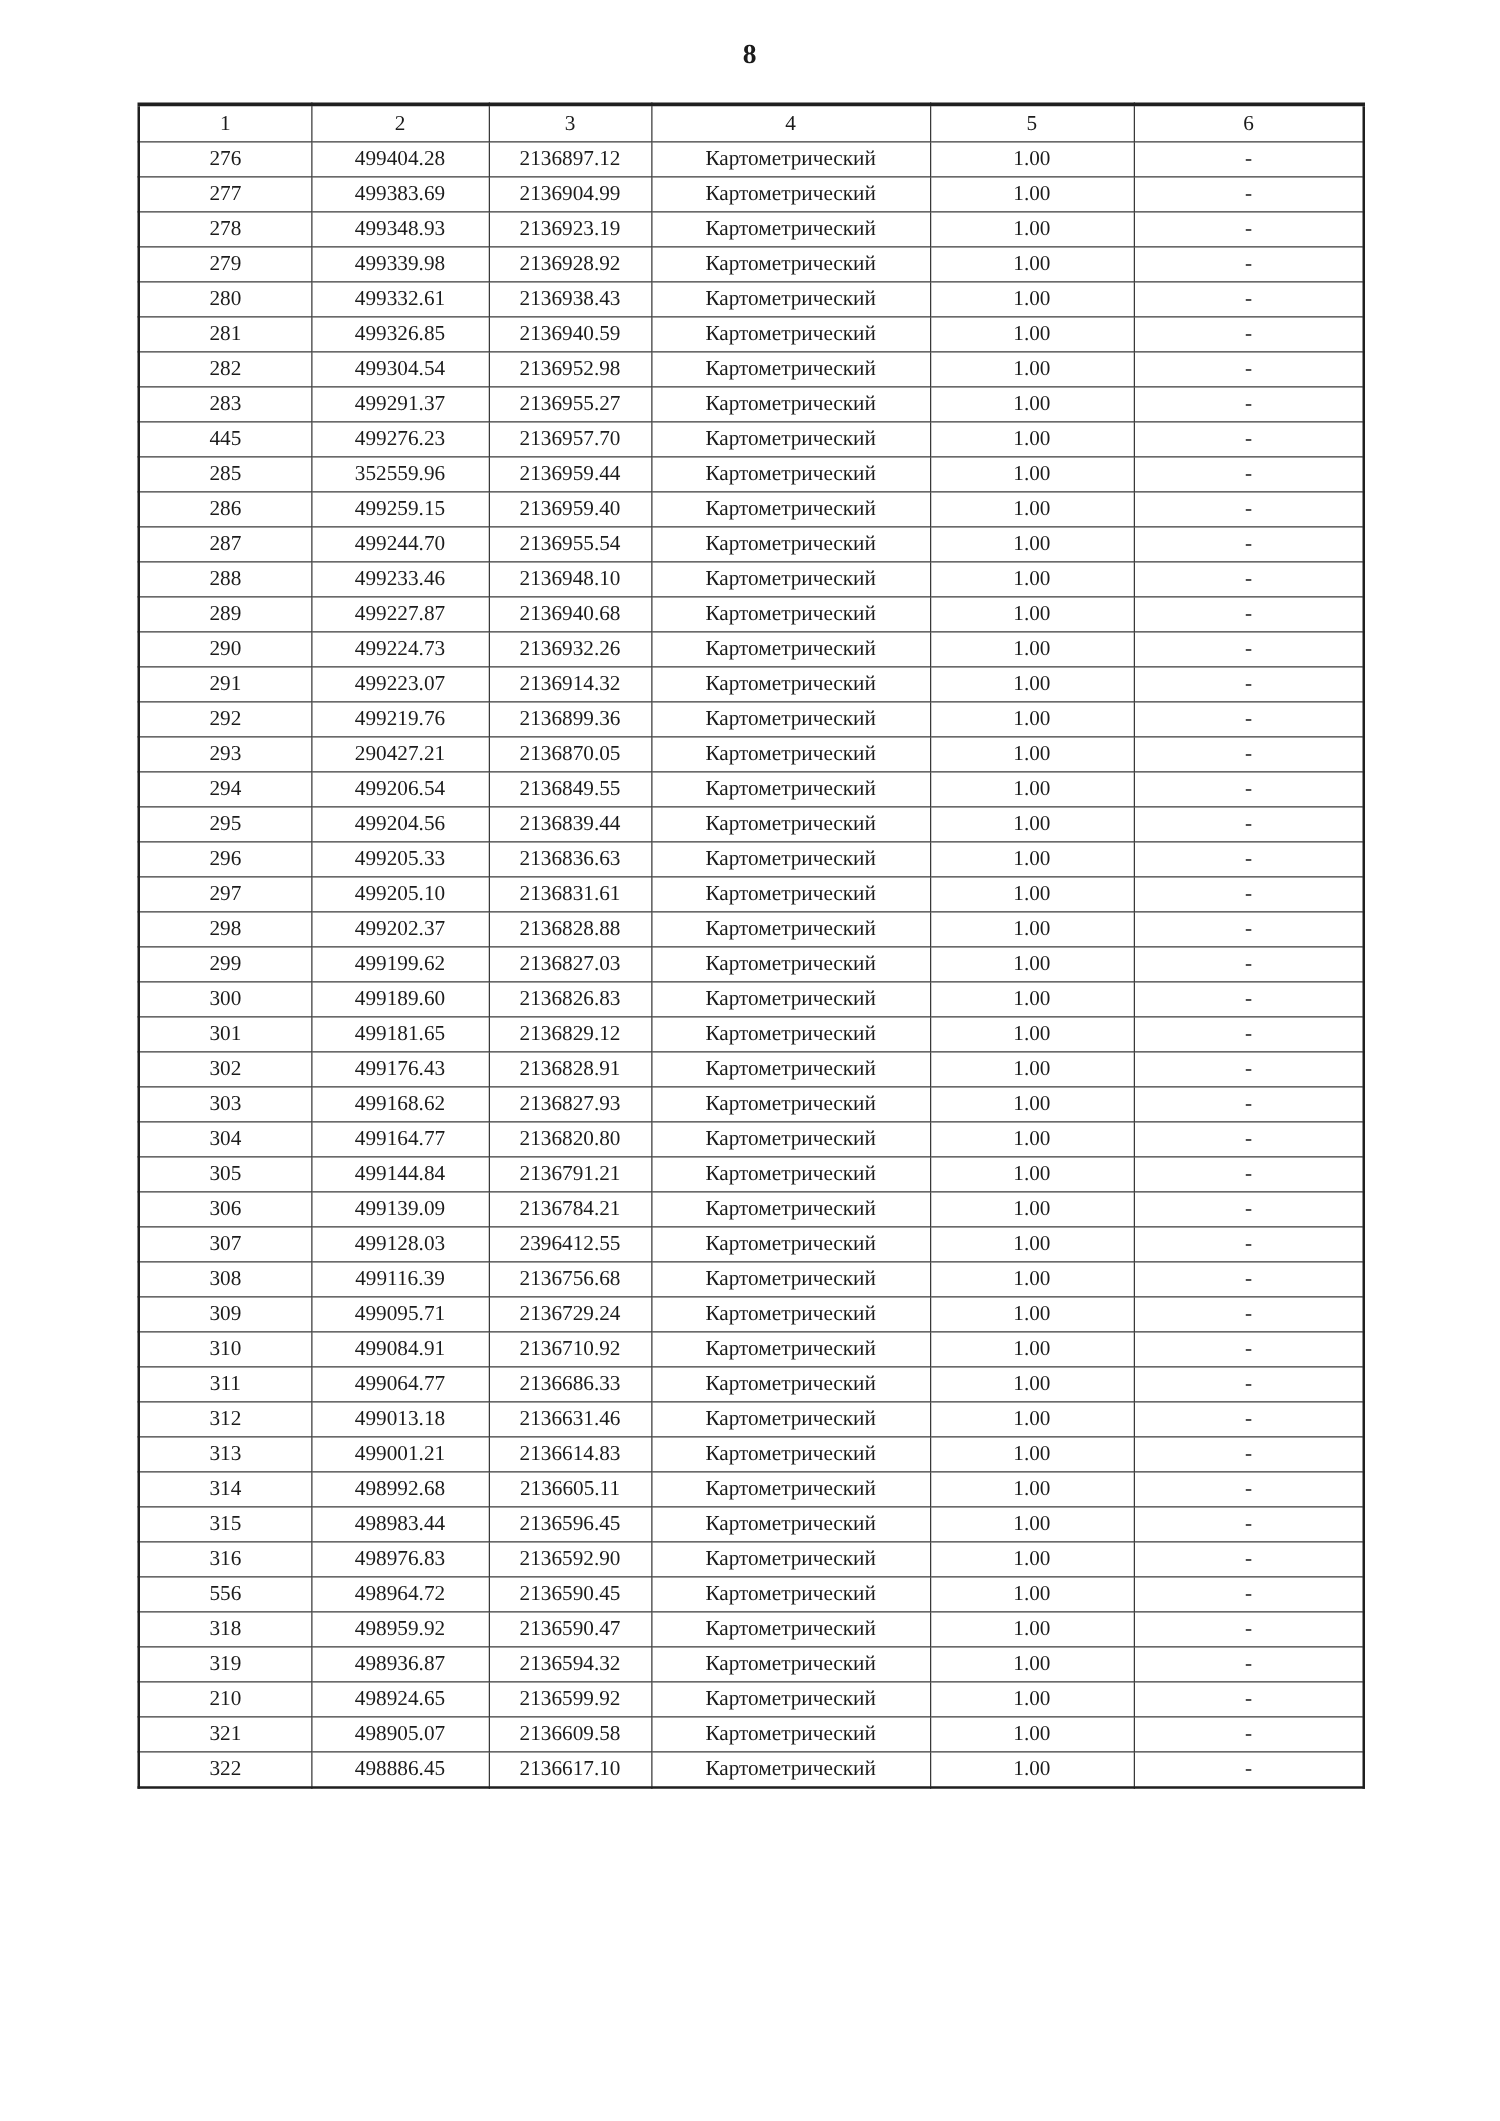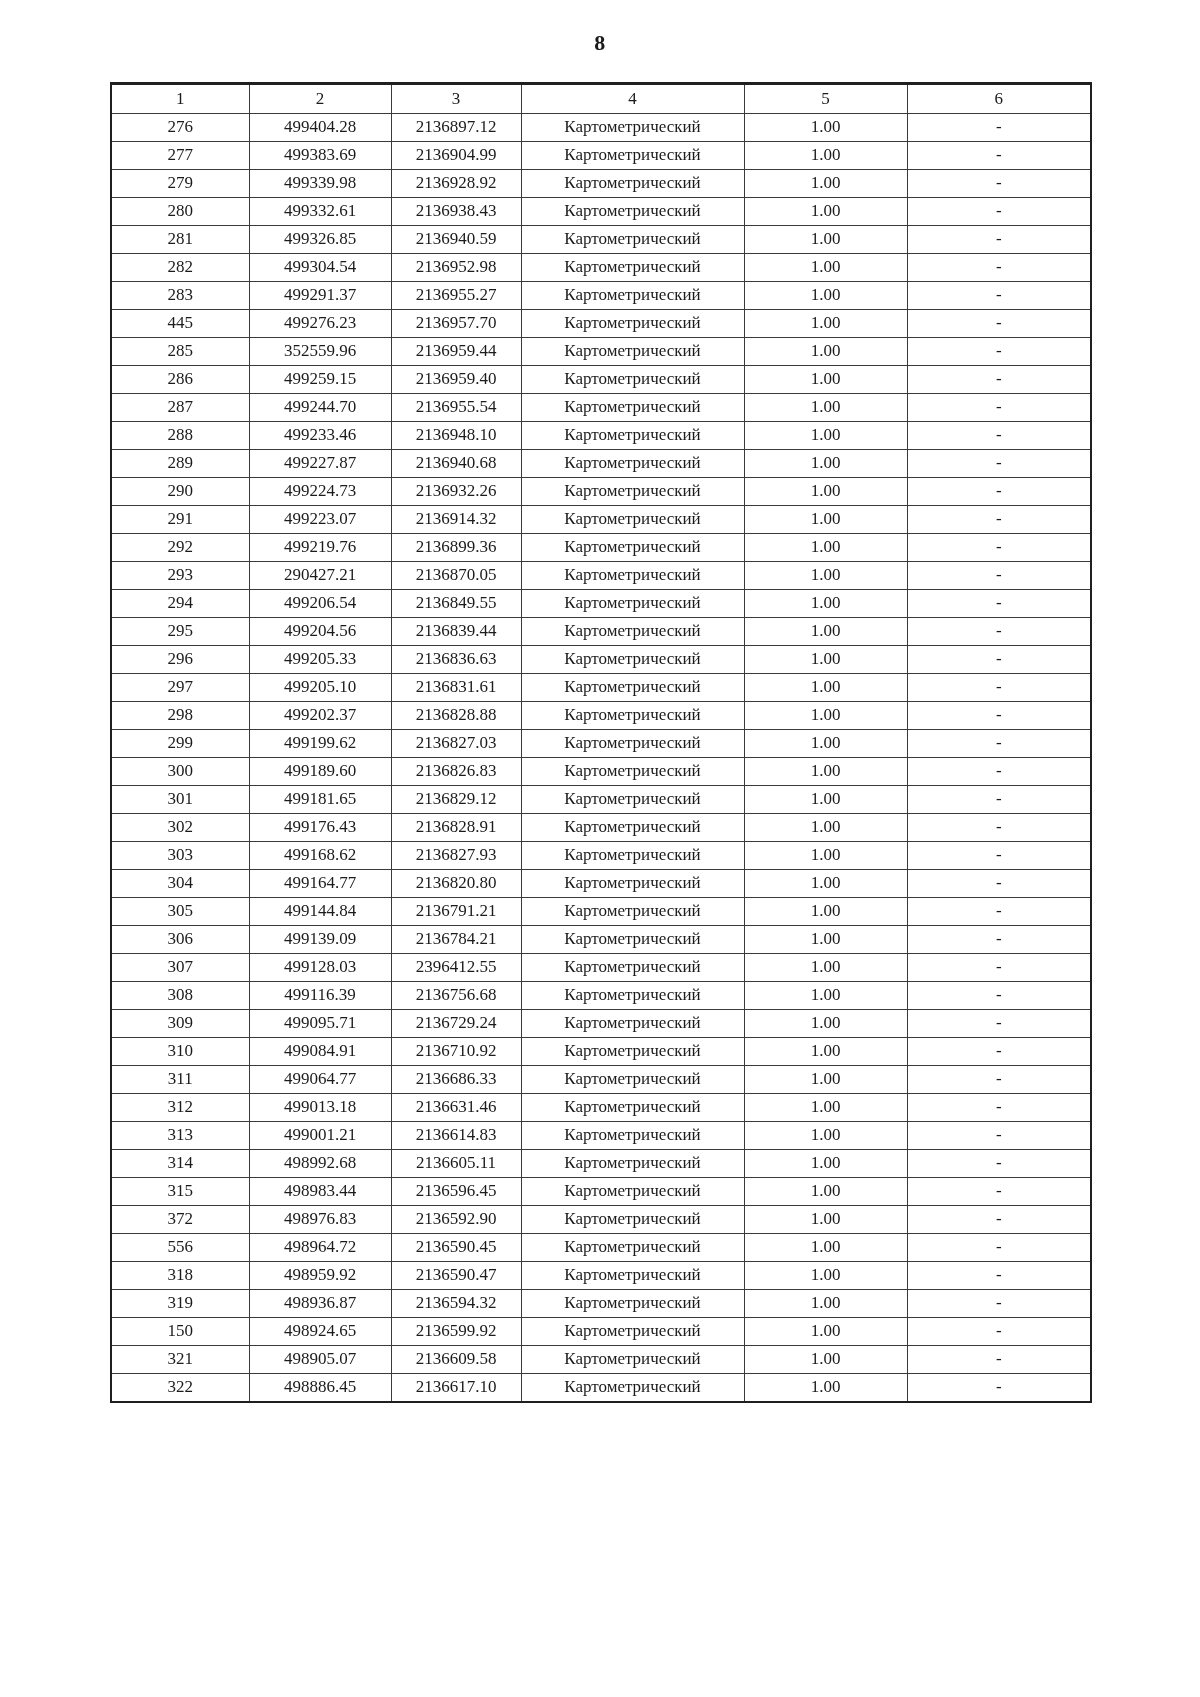--- a/index.html
+++ b/index.html
@@ -99,20 +99,28 @@
           </tr>
           <tr>
             <td>277</td>
             <td>499383.69</td>
             <td>2136904.99</td>
             <td>Картометрический</td>
             <td>1.00</td>
             <td>-</td>
           </tr>
           <tr>
+            <td>278</td>
+            <td>499348.93</td>
+            <td>2136923.19</td>
+            <td>Картометрический</td>
+            <td>1.00</td>
+            <td>-</td>
+          </tr>
+          <tr>
             <td>279</td>
             <td>499339.98</td>
             <td>2136928.92</td>
             <td>Картометрический</td>
             <td>1.00</td>
             <td>-</td>
           </tr>
           <tr>
             <td>280</td>
             <td>499332.61</td>
@@ -395,21 +403,21 @@
           </tr>
           <tr>
             <td>315</td>
             <td>498983.44</td>
             <td>2136596.45</td>
             <td>Картометрический</td>
             <td>1.00</td>
             <td>-</td>
           </tr>
           <tr>
-            <td>372</td>
+            <td>316</td>
             <td>498976.83</td>
             <td>2136592.90</td>
             <td>Картометрический</td>
             <td>1.00</td>
             <td>-</td>
           </tr>
           <tr>
             <td>556</td>
             <td>498964.72</td>
             <td>2136590.45</td>
@@ -427,21 +435,21 @@
           </tr>
           <tr>
             <td>319</td>
             <td>498936.87</td>
             <td>2136594.32</td>
             <td>Картометрический</td>
             <td>1.00</td>
             <td>-</td>
           </tr>
           <tr>
-            <td>150</td>
+            <td>210</td>
             <td>498924.65</td>
             <td>2136599.92</td>
             <td>Картометрический</td>
             <td>1.00</td>
             <td>-</td>
           </tr>
           <tr>
             <td>321</td>
             <td>498905.07</td>
             <td>2136609.58</td>

